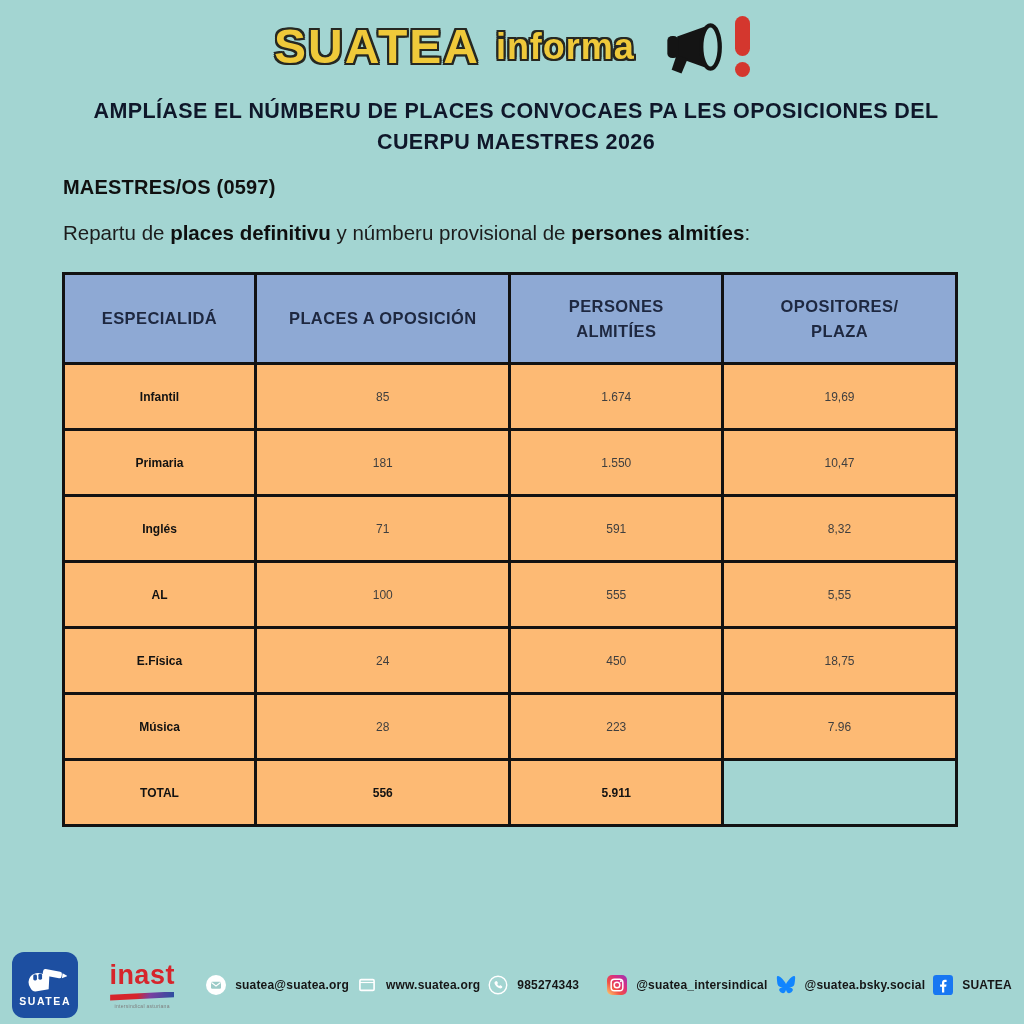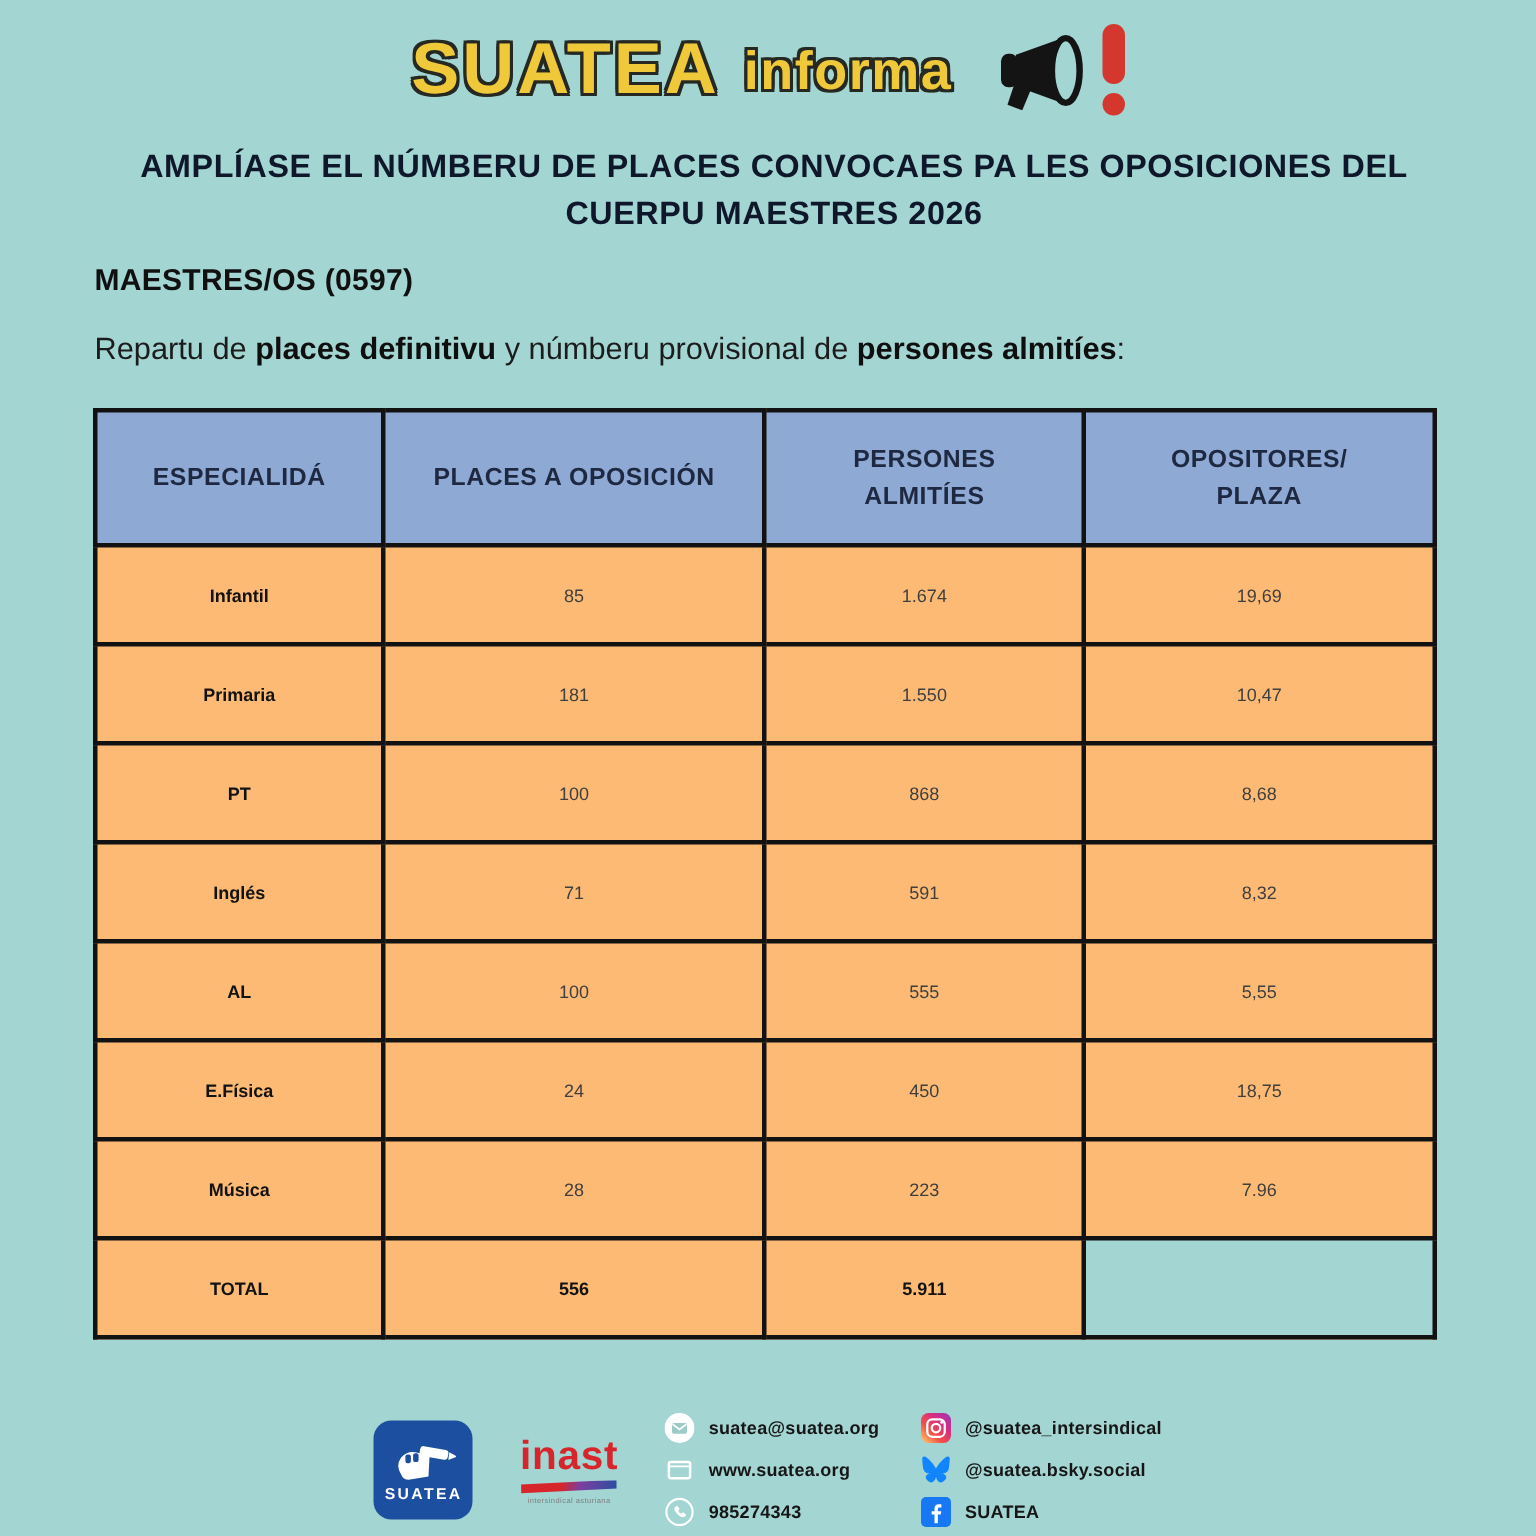--- a/index.html
+++ b/index.html
@@ -78,21 +78,21 @@
   }
   .suatea-logo-label { color:#fff; font-size:10.5px; font-weight:bold; letter-spacing:1.6px; margin-top:1px; }
   .inast-logo { display:flex; flex-direction:column; align-items:center; width:72px; }
   .inast-text { color:#d6252b; font-weight:bold; font-size:27px; line-height:1; letter-spacing:0.5px; }
   .inast-stripe {
     width:64px; height:9px; margin-top:3px;
     background:linear-gradient(100deg,#d6252b 0%,#d6252b 42%,#7a3fa0 62%,#2b4ea0 100%);
     clip-path:polygon(0 35%, 100% 0, 100% 65%, 0 100%);
   }
   .inast-sub { font-size:5px; color:#7e7e7e; margin-top:2px; letter-spacing:0.3px; }
-  .contact-col { display:flex; flex-direction:column; gap:8px; }
+  .contact-col { display:flex; flex-direction:row; gap:8px; }
   .contact-item { display:flex; align-items:center; gap:9px; }
   .contact-item .label { font-size:12px; font-weight:bold; color:#161616; letter-spacing:0.2px; }
   .cicon { width:20px; height:20px; display:inline-flex; align-items:center; justify-content:center; flex:0 0 20px; }
 </style>
 </head>
 <body>
 
 <div class="brand-row">
   <span class="brand-text brand-main">SUATEA</span>
   <span class="brand-text brand-sub">informa</span>
@@ -141,26 +141,20 @@
     <td>1.674</td>
     <td>19,69</td>
   </tr>
   <tr>
     <td class="name">Primaria</td>
     <td>181</td>
     <td>1.550</td>
     <td>10,47</td>
   </tr>
   <tr>
-    <td class="name">PT</td>
-    <td>100</td>
-    <td>868</td>
-    <td>8,68</td>
-  </tr>
-  <tr>
     <td class="name">Inglés</td>
     <td>71</td>
     <td>591</td>
     <td>8,32</td>
   </tr>
   <tr>
     <td class="name">AL</td>
     <td>100</td>
     <td>555</td>
     <td>5,55</td>

